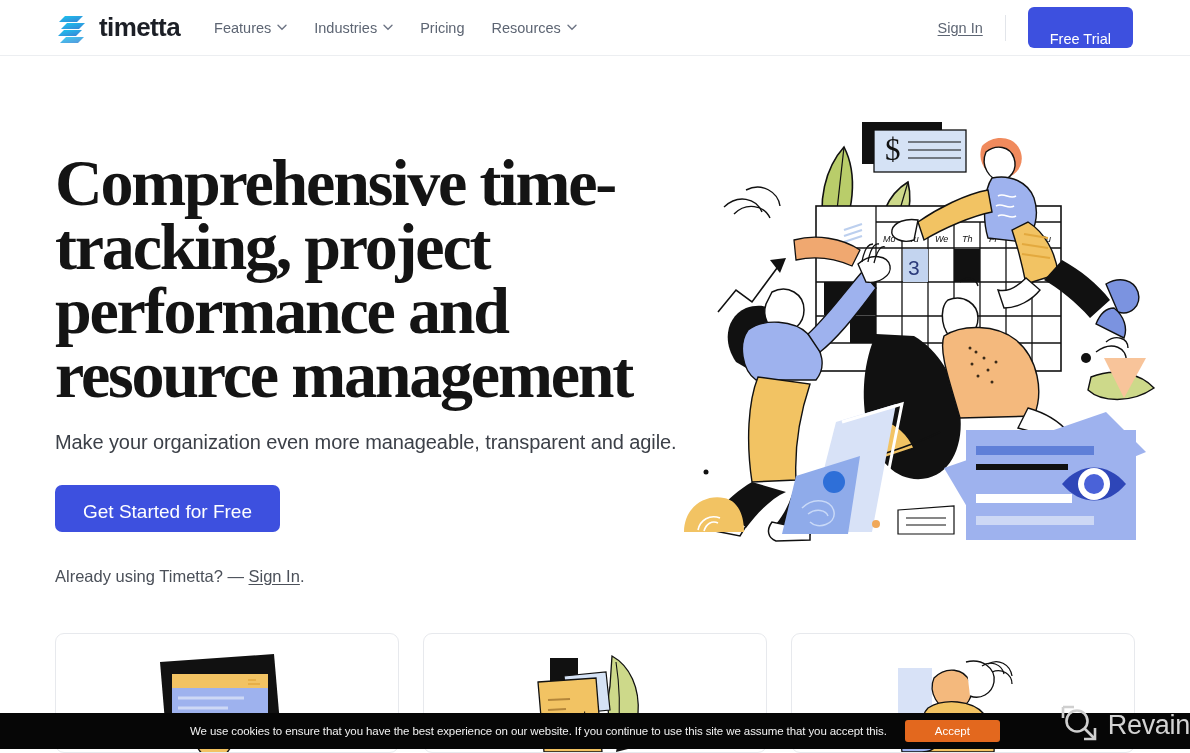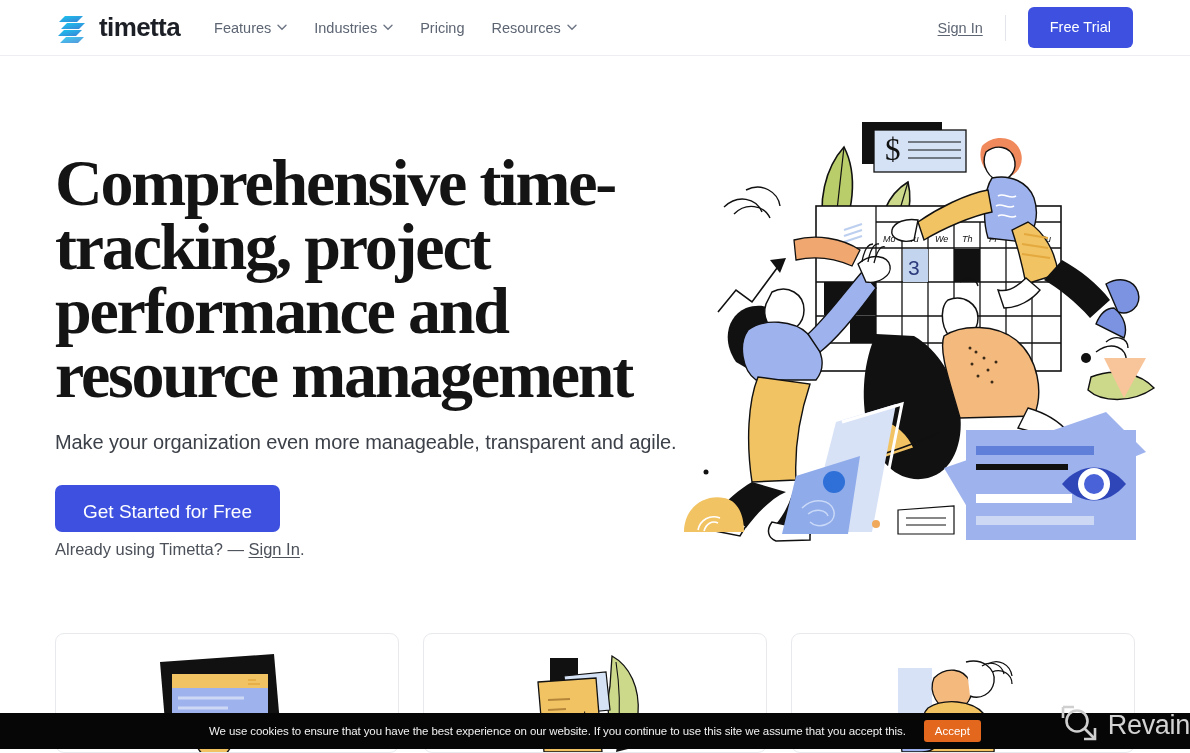--- a/index.html
+++ b/index.html
@@ -24,61 +24,61 @@
   .chev{ width:10px; height:7px; display:block; }
 
   .header-right{ margin-left:auto; margin-right:57px; display:flex; align-items:center; }
   .signin-top{
     font-size:14.5px; color:#5d6573; text-decoration:underline;
     text-underline-offset:2px; cursor:pointer;
   }
   .divider-v{ width:1px; height:26px; background:#e2e5ea; margin:0 22px; }
   .btn-trial{
     background:#3d50df; color:#fff; font-size:14.5px; font-weight:400;
-    padding:0 22px; height:41px; line-height:41px; border-radius:6px;
+    padding:12px 22px; height:41px; line-height:41px; border-radius:6px;
     border:none; cursor:pointer; font-family:inherit;
   }
 
   
   .hero{ position:absolute; left:0; top:56px; width:1190px; }
   .hero-left{ position:absolute; left:55px; top:95px; width:640px; }
   .headline{
     font-size:66px; line-height:64px; font-weight:800; color:#141414;
     letter-spacing:-2.2px; font-family:Liberation Serif, serif;
   }
   .subhead{
     margin-top:24px; font-size:20px; color:#3c4048; letter-spacing:-0.1px;
   }
   .btn-started{
     margin-top:31px; background:#3d50df; color:#fff; font-size:19px;
     padding:0 28px; height:47px; line-height:53px; border-radius:7px;
     border:none; cursor:pointer; font-family:inherit; display:inline-block;
   }
-  .already{ margin-top:8px; font-size:16.5px; color:#4b5059; }
+  .already{ margin-top:35px; font-size:16.5px; color:#4b5059; }
   .already a{ color:#4b5059; text-decoration:underline; text-underline-offset:2px; cursor:pointer; }
 
   .hero-art{ position:absolute; left:676px; top:56px; width:480px; height:430px; }
 
   
   .cards{ position:absolute; left:55px; top:633px; display:flex; gap:24px; }
   .card{
     width:344px; height:120px; border:1px solid #e7e9ed; border-radius:9px;
     background:#fff; position:relative; overflow:hidden;
   }
   .card-art{ position:absolute; left:50%; transform:translateX(-50%); top:18px; }
 
   
   .cookiebar{
     position:absolute; left:0; top:713px; width:1190px; height:36px;
     background:#060606; display:flex; align-items:center; justify-content:center;
   }
   .cookietext{ font-size:11.5px; color:#f2f2f2; letter-spacing:-0.1px; }
   .btn-accept{
     margin-left:18px; background:#e3681e; color:#fff; font-size:11.5px;
-    border:none; border-radius:3px; padding:5px 11px; cursor:pointer; font-family:inherit;
+    border:none; border-radius:3px; padding:5px 30px; cursor:pointer; font-family:inherit;
   }
   .watermark{
     position:absolute; right:0; top:704px; display:flex; align-items:center; gap:10px;
   }
   .wm-text{ font-size:27px; color:#d2d2d2; letter-spacing:-0.3px; }
 </style>
 </head>
 <body>
 
 <div class="header">

